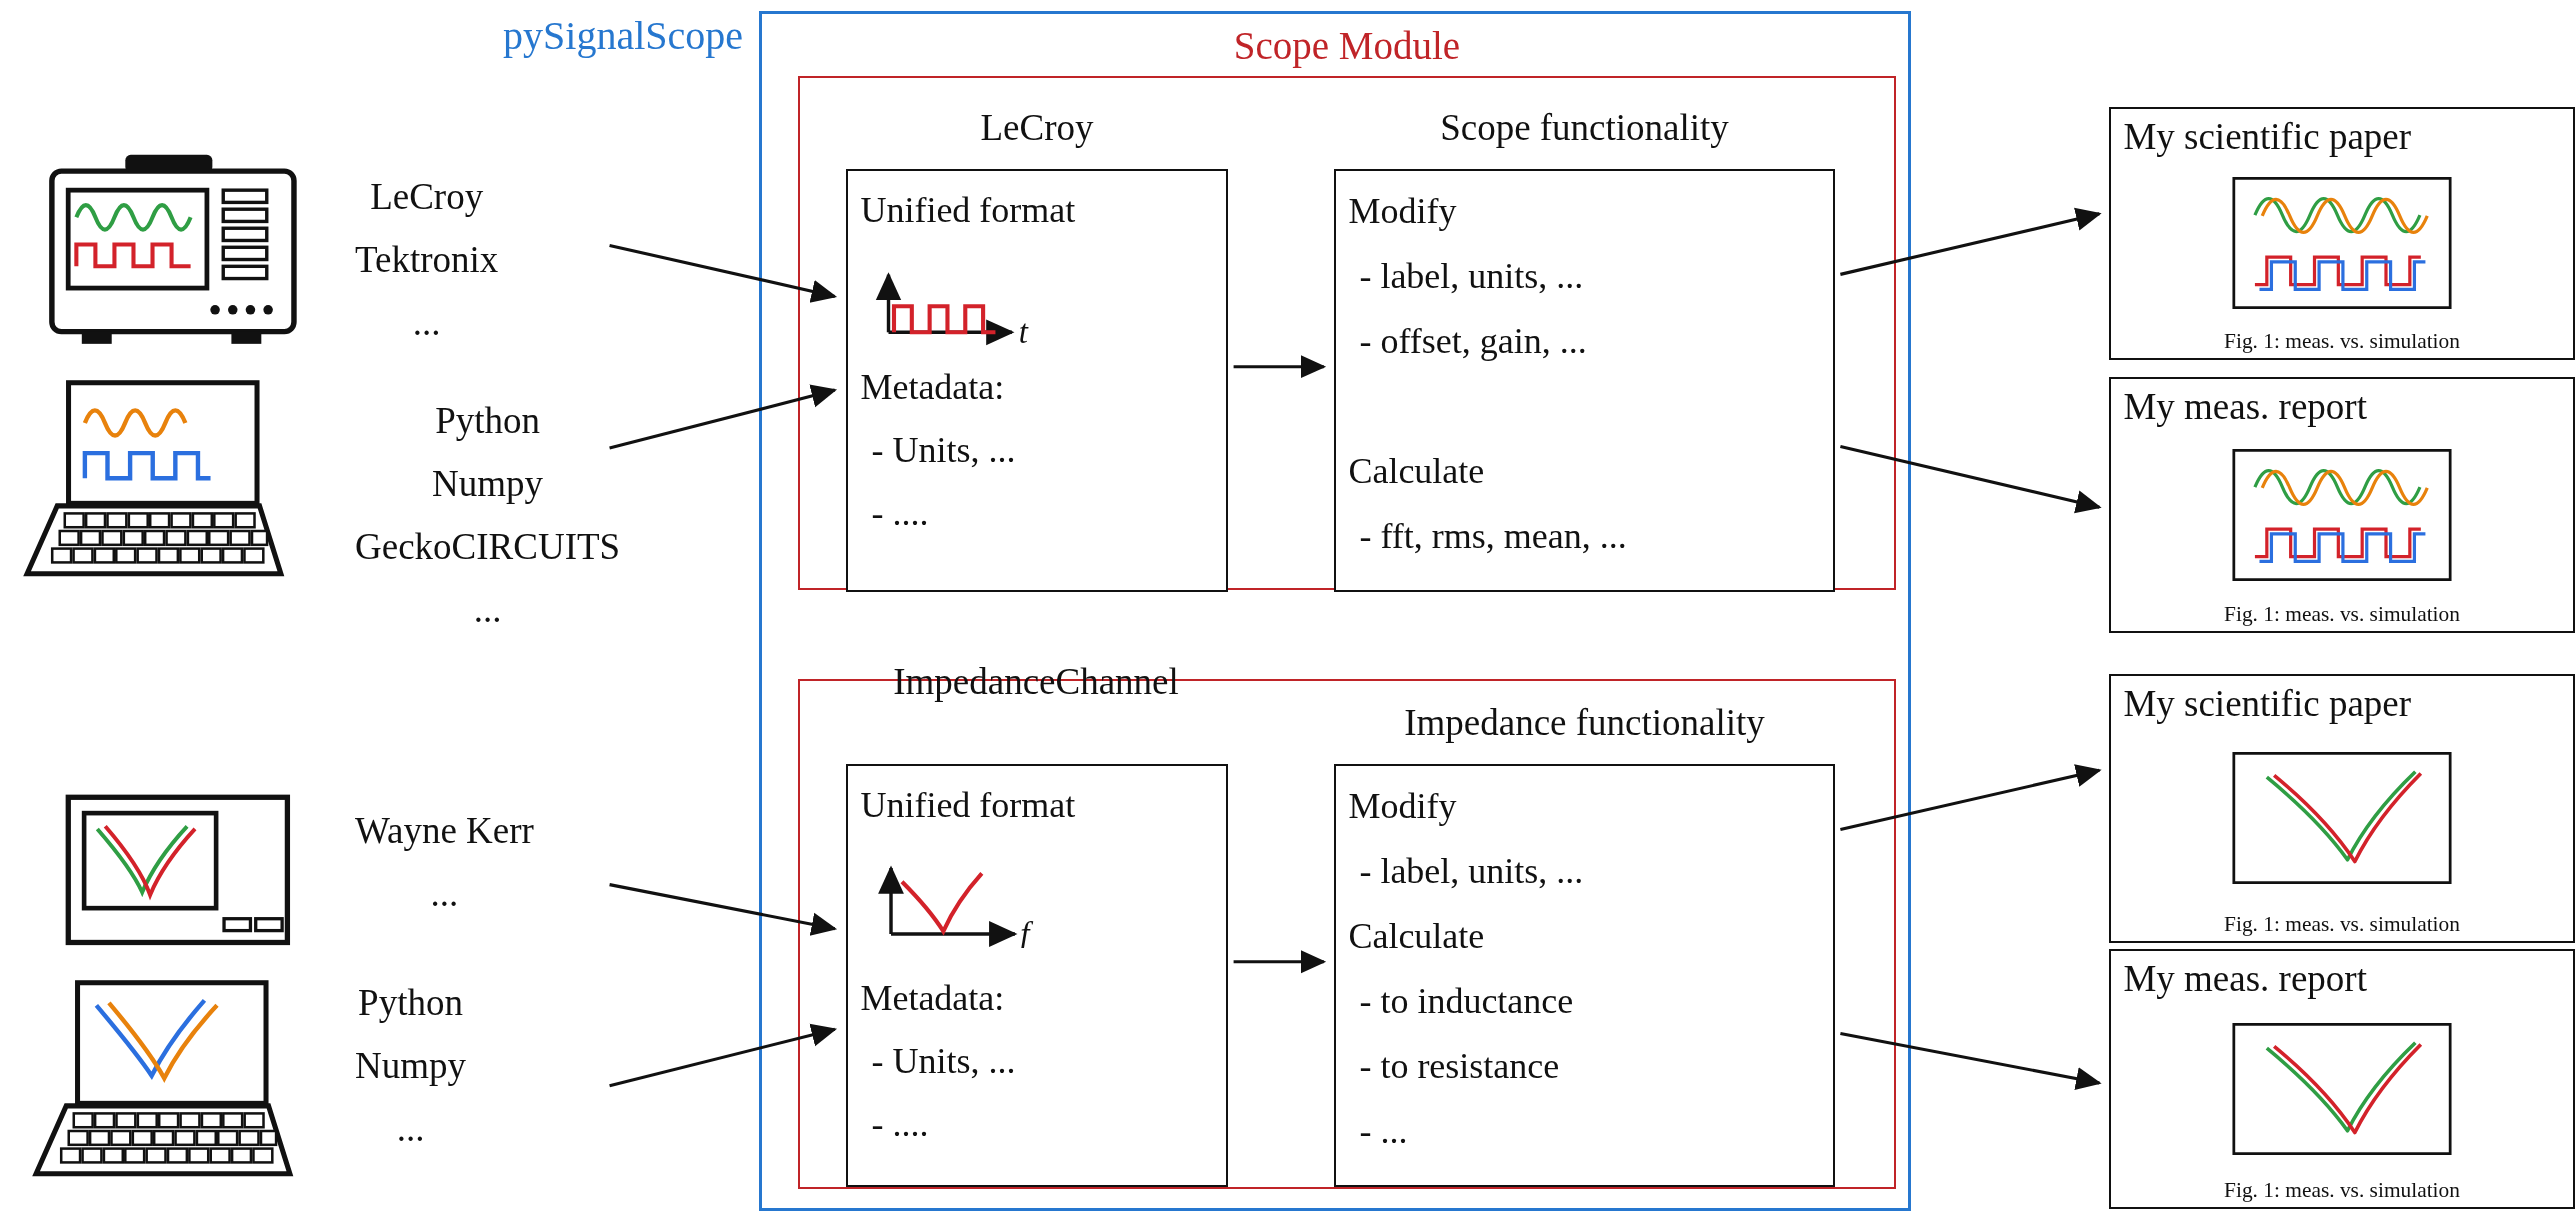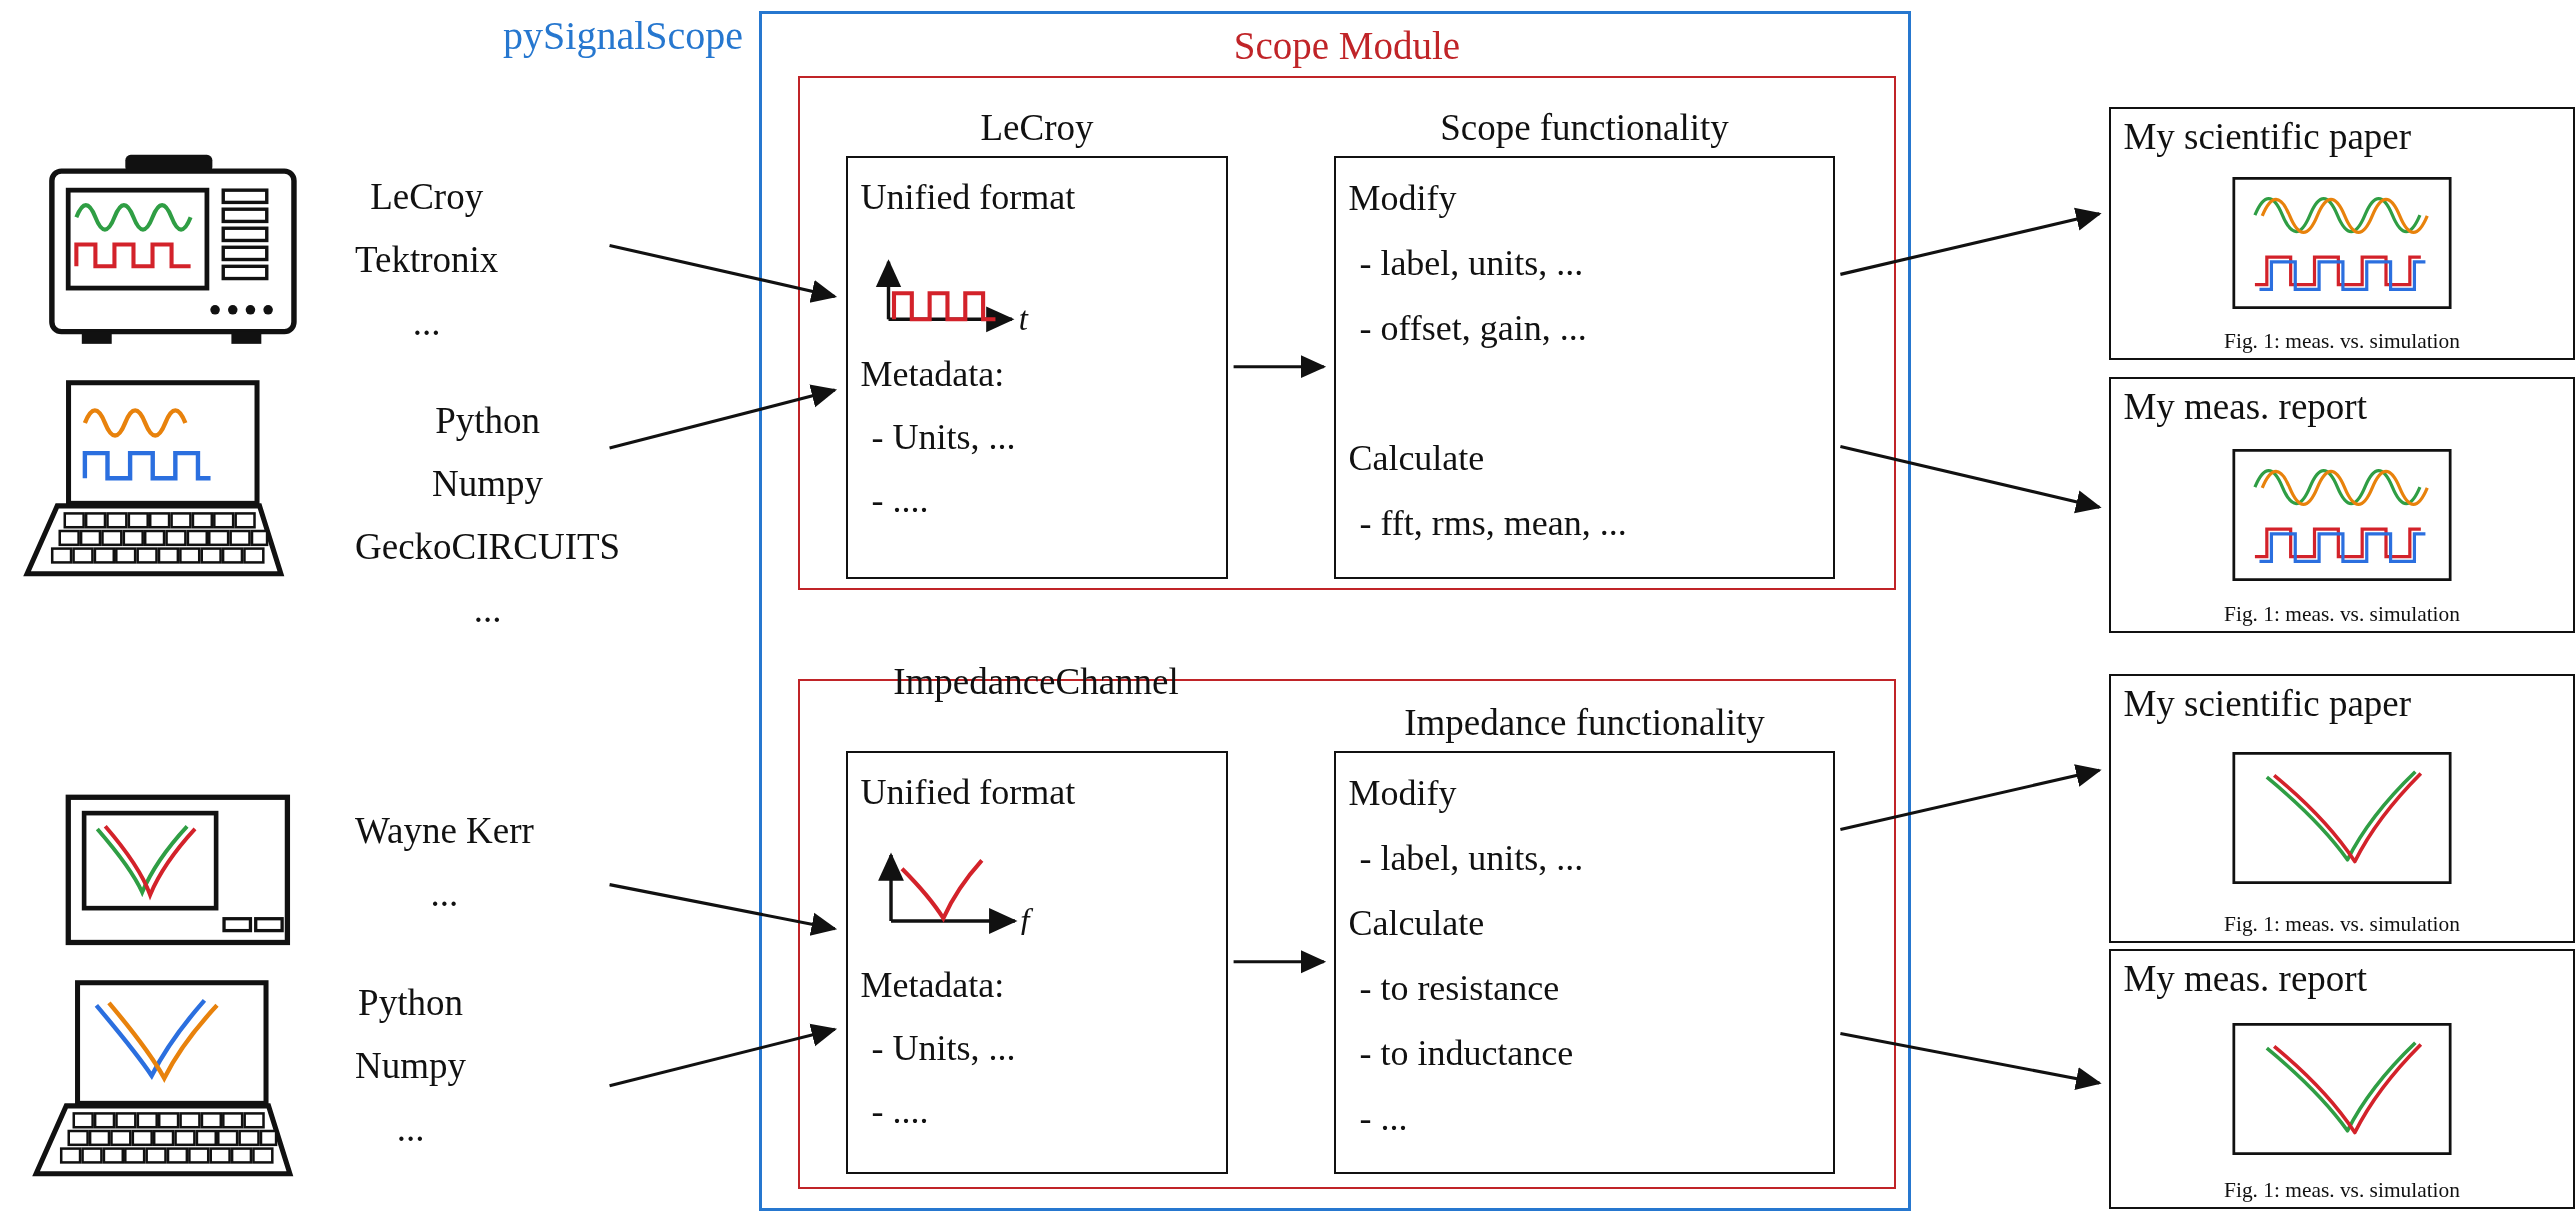--- a/index.html
+++ b/index.html
@@ -7,21 +7,21 @@
   body {
     font-family:"Liberation Serif","DejaVu Serif",serif;
     color:#111;
   }
   .stage { position:relative; width:2576px; height:1221px; background:#fff; overflow:hidden; }
   .abs { position:absolute; }
 
   
   .blue-frame { left:759px; top:11px; width:1152px; height:1200px; border:3.4px solid #2677cf; background:transparent; }
   .red-frame  { border:2.8px solid #c02428; background:transparent; }
-  .black-box  { border:2.8px solid #111; background:#fff; position:absolute; }
+  .black-box  { border:2.8px solid #111; background:#fff; position:absolute;margin-top:13px; }
 
   .main-title { left:406px; top:12.4px; width:337px; text-align:right; font-size:40px; color:#2677cf; white-space:nowrap; }
   .module-title { text-align:center; font-size:39px; color:#c02428; white-space:nowrap; }
   .box-title { text-align:center; font-size:37px; color:#111; white-space:nowrap; }
 
   .cl { height:65px; line-height:65px; font-size:36px; white-space:nowrap; }
   .ml { height:63px; line-height:63px; font-size:36px; white-space:nowrap; }
   .ind { padding-left:11px; }
   .pad-h { padding-left:12.4px; }
   .spacer { height:65px; }
@@ -233,22 +233,22 @@
       <div class="ml ind">- Units, ...</div>
       <div class="ml ind">- ....</div>
     </div>
   </div>
 
   <div class="abs box-title" style="left:1302px; top:701px; width:565px;">Impedance functionality</div>
   <div class="black-box" style="left:1334px; top:751px; width:501px; height:423px; padding:8.3px 0 0 12.4px;">
     <div class="cl">Modify</div>
     <div class="cl ind">- label, units, ...</div>
     <div class="cl">Calculate</div>
+    <div class="cl ind">- to inductance</div>
     <div class="cl ind">- to resistance</div>
-    <div class="cl ind">- to inductance</div>
     <div class="cl ind">- ...</div>
   </div>
 
   <div class="outbox" style="top:107px; height:253px;">
     <div class="ot">My scientific paper</div>
     <svg width="220" height="134" viewBox="0 0 240 145">
       <rect x="2" y="2" width="236" height="141" fill="#fff" stroke="#111" stroke-width="3"></rect>
       <path d="M25,42 Q40,6 55,42 T85,42 T115,42 T145,42 T175,42 T205,42" fill="none" stroke="#2f9e44" stroke-width="3.5"></path>
       <path d="M25,42 Q40,6 55,42 T85,42 T115,42 T145,42 T175,42 T205,42" transform="translate(8,1)" fill="none" stroke="#e8820c" stroke-width="3.5"></path>
       <path d="M25,118 H38 V88 H64 V118 H90 V88 H116 V118 H142 V88 H168 V118 H194 V88 H206" fill="none" stroke="#d3222a" stroke-width="3.5"></path>

